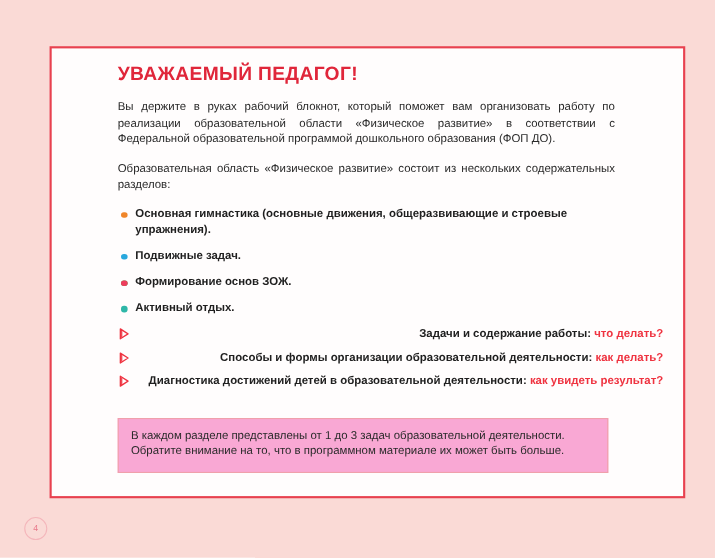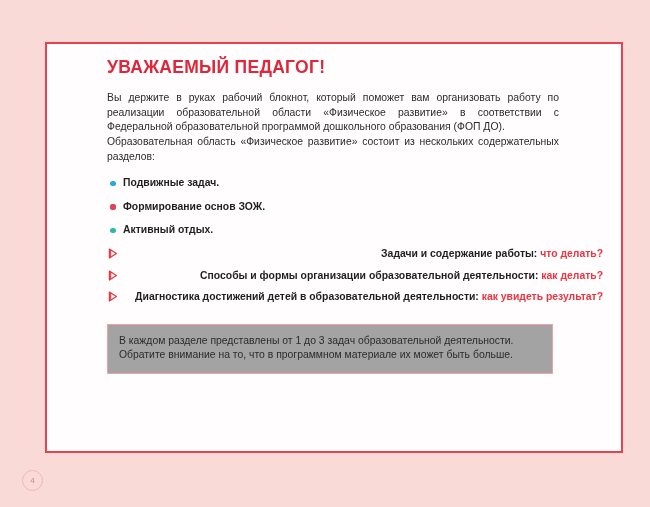--- a/index.html
+++ b/index.html
@@ -47,21 +47,21 @@
   
   .body-text {
     color: #2b2b2b;
     font-size: 10.4px;
     line-height: 14.6px;
     margin: 0;
     text-align: justify;
     width: 452px;
   }
   .body-text + .body-text {
-    margin-top: 0px;
+    margin-top: 12px;
   }
 
   
   #section-list {
     list-style: none;
     margin: 12px 0 0 0;
     padding: 0;
     width: 452px;
   }
   #section-list li {
@@ -116,24 +116,24 @@
     height: 11px;
     display: block;
   }
   .rubric-accent {
     color: #ef3340;
     font-weight: bold;
   }
 
   
   #note-box {
-    margin-top: 20px;
+    margin-top: 26px;
     width: 446px;
     box-sizing: border-box;
-    background: #a3a3a3;
+    background: #f9a8d4;
     border: 1.5px solid #f0a0ab;
     padding: 9px 11px 10px 11px;
   }
   #note-box p {
     margin: 0;
     font-size: 10.4px;
     line-height: 14.6px;
     color: #2b2b2b;
   }
 
@@ -160,20 +160,24 @@
 <div id="page-frame">
   <div id="page-content">
 
     <h1 id="doc-title">УВАЖАЕМЫЙ ПЕДАГОГ!</h1>
 
     <p class="body-text">Вы держите в руках рабочий блокнот, который поможет вам организовать работу по реализации образовательной области «Физическое развитие» в соответствии с Федеральной образовательной программой дошкольного образования (ФОП ДО).</p>
     <p class="body-text">Образовательная область «Физическое развитие» состоит из нескольких содержательных разделов:</p>
 
     <ul id="section-list">
       <li>
+        <span class="bullet-dot" style="background: rgb(240, 134, 42);"></span>
+        <span>Основная гимнастика (основные движения, общеразвивающие и строевые упражнения).</span>
+      </li>
+      <li>
         <span class="bullet-dot" style="background: rgb(41, 168, 221);"></span>
         <span>Подвижные задач.</span>
       </li>
       <li>
         <span class="bullet-dot" style="background: rgb(62, 181, 75);"></span>
       </li>
       <li>
         <span class="bullet-dot" style="background: rgb(238, 61, 92);"></span>
         <span>Формирование основ ЗОЖ.</span>
       </li>

